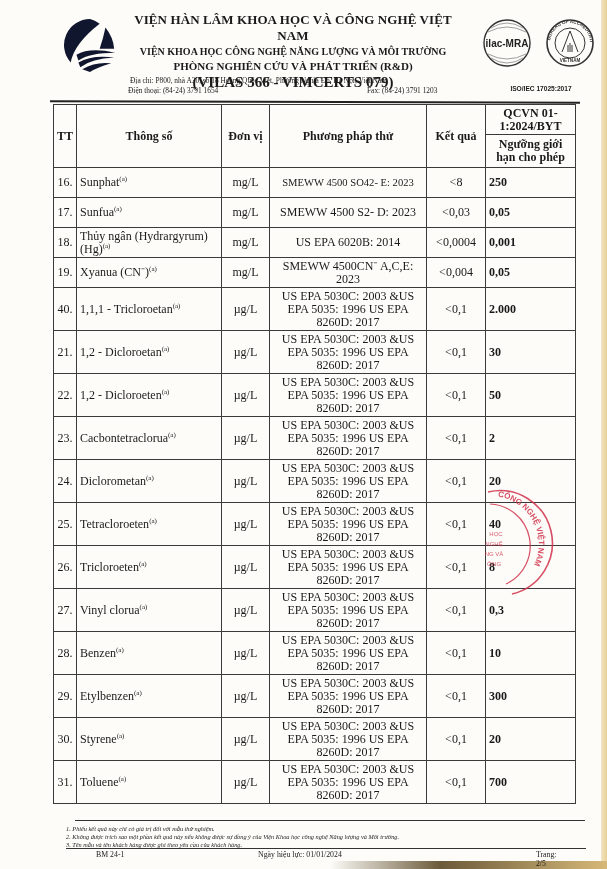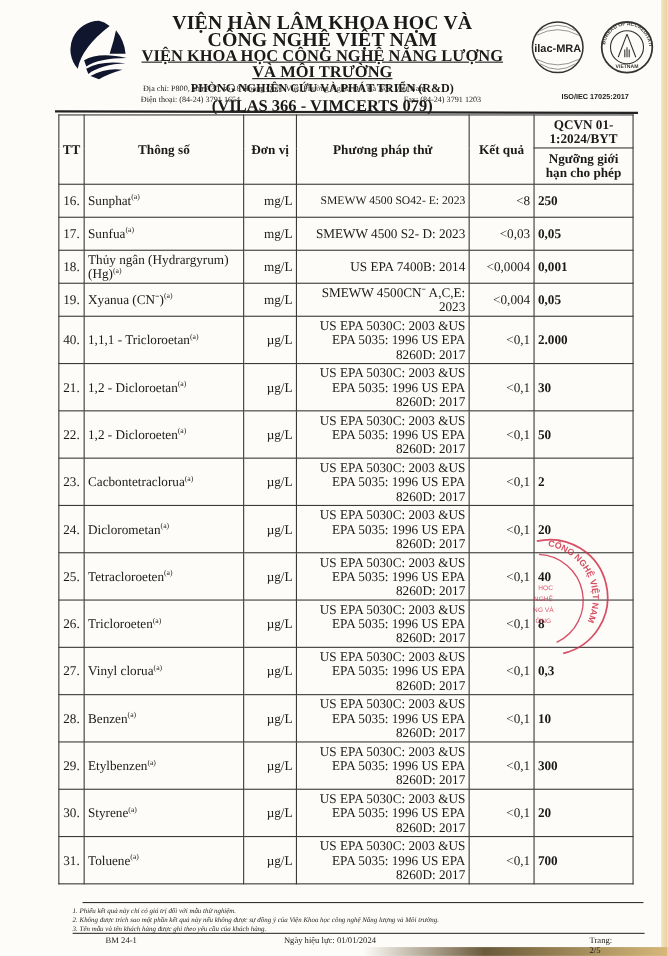--- a/index.html
+++ b/index.html
@@ -18,22 +18,22 @@
     position:absolute; left:330px; bottom:0; width:277px; height:8px;
     background:linear-gradient(to right, #fdfcf8, #6b5a3a 40%, #d6b878);
   }
   
   .logo {
     position:absolute; left:61px; top:16px; width:58px; height:58px;
   }
   .hdr {
     position:absolute; left:128px; top:12px; width:330px; text-align:center;
   }
-  .hdr .l1 { font-weight:bold; font-size:18px; line-height:16px; letter-spacing:0.1px; }
-  .hdr .l2 { font-weight:bold; font-size:15px; line-height:15px;text-decoration:underline; }
+  .hdr .l1 { font-weight:bold; font-size:13px; line-height:16px; letter-spacing:0.1px; }
+  .hdr .l2 { font-weight:bold; font-size:10px; line-height:15px; }
   .hdr .l3 { font-weight:bold; font-size:11px; line-height:15px; }
   .hdr .l4 { font-weight:bold; font-size:15px; line-height:16px; }
   .addr {
     position:absolute; left:120px; top:76px; width:360px;
     font-size:7.4px; line-height:9.5px;
   }
   .addr .a1 { padding-left:10px; }
   .addr .a2 { display:flex; padding-left:8px; }
   .addr .a2 span:first-child { width:239px; }
   .accr {
@@ -62,21 +62,21 @@
   .col-unit { width:48px; }
   .col-method { width:157px; }
   .col-res { width:59px; }
   .col-lim { width:90px; }
   tr.hdr1 th { height:29px; }
   tr.hdr2 th { height:32px;margin-top:48px; }
   tr.short td { height:29px; }
   tr.tall td { height:42px; }
   td.tt { padding:0 1px; text-align:center; }
   td.name { text-align:left; padding-left:5px; }
-  td.unit, td.res, td.method { text-align:right; }
+  td.unit, td.res, td.method { text-align:center; }
   td.method { font-size:11.6px; line-height:13.6px; }
   td.method.sm { font-size:10.6px; }
   td.lim { text-align:left; font-weight:bold; }
   sup { font-size:7px; line-height:0; }
   .stamp {
     position:absolute; left:470px; top:488px; width:100px; height:110px; pointer-events:none;
   }
   
   .footline {
     position:absolute; left:75px; top:820px; width:510px; height:1px;
@@ -177,21 +177,21 @@
         <td class="name"><span>Sunfua</span><sup>(a)</sup></td>
         <td class="unit">mg/L</td>
         <td class="method">SMEWW 4500 S2- D: 2023</td>
         <td class="res">&lt;0,03</td>
         <td class="lim">0,05</td>
       </tr>
       <tr class="short">
         <td class="tt">18.</td>
         <td class="name"><span>Thủy ngân (Hydrargyrum) (Hg)</span><sup>(a)</sup></td>
         <td class="unit">mg/L</td>
-        <td class="method">US EPA 7400B: 2014</td>
+        <td class="method">US EPA 6020B: 2014</td>
         <td class="res">&lt;0,0004</td>
         <td class="lim">0,001</td>
       </tr>
       <tr class="short">
         <td class="tt">19.</td>
         <td class="name"><span>Xyanua (CN⁻)</span><sup>(a)</sup></td>
         <td class="unit">mg/L</td>
         <td class="method">SMEWW 4500CN⁻ A,C,E: 2023</td>
         <td class="res">&lt;0,004</td>
         <td class="lim">0,05</td>

